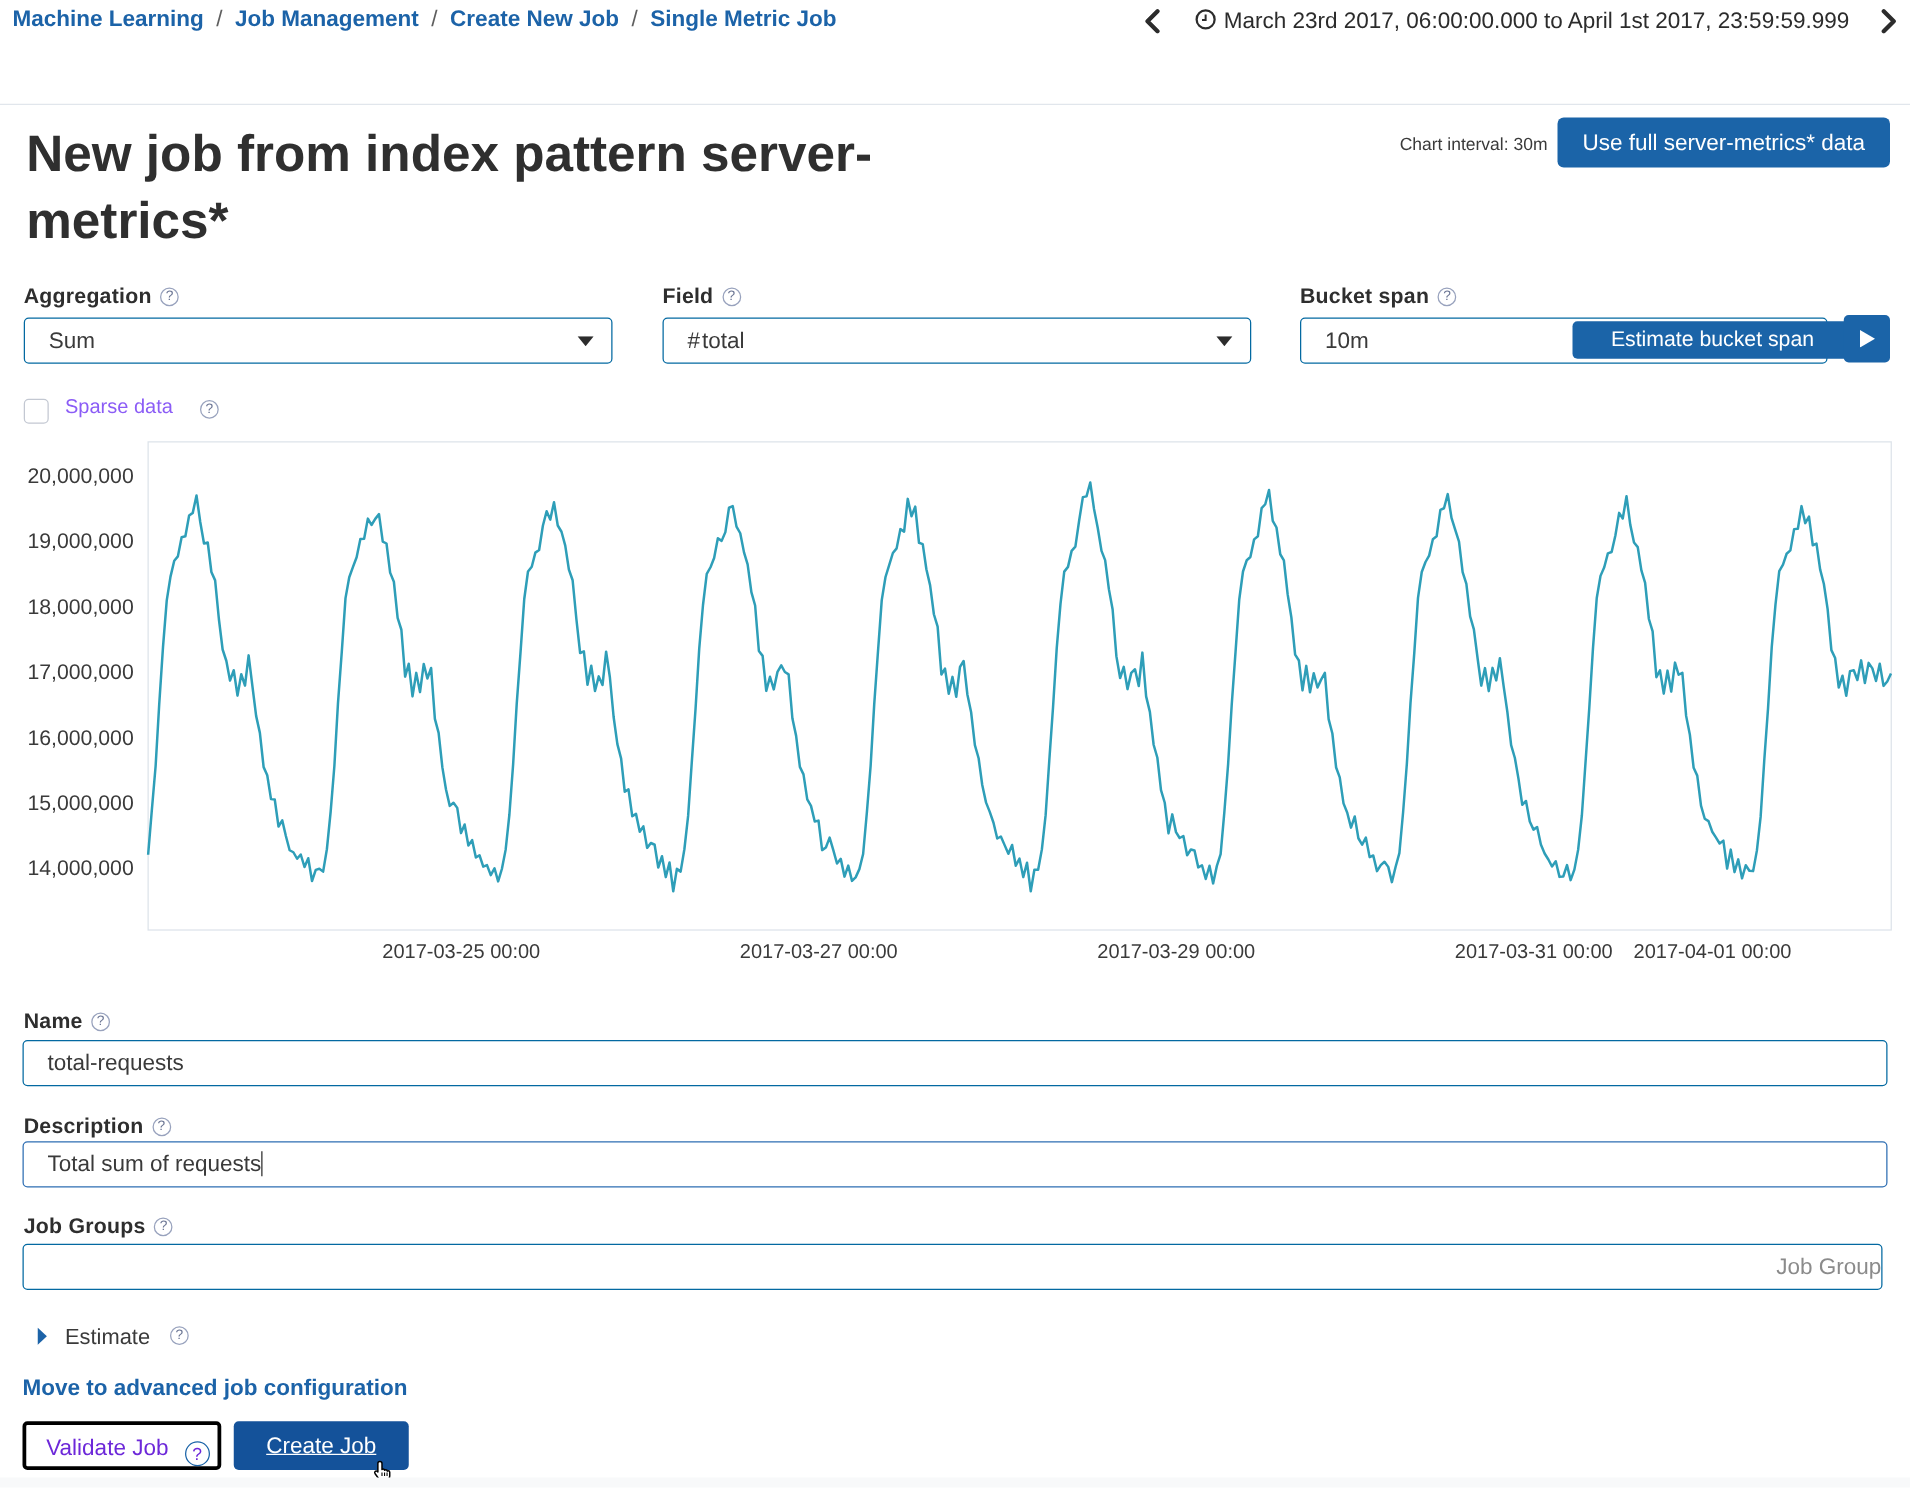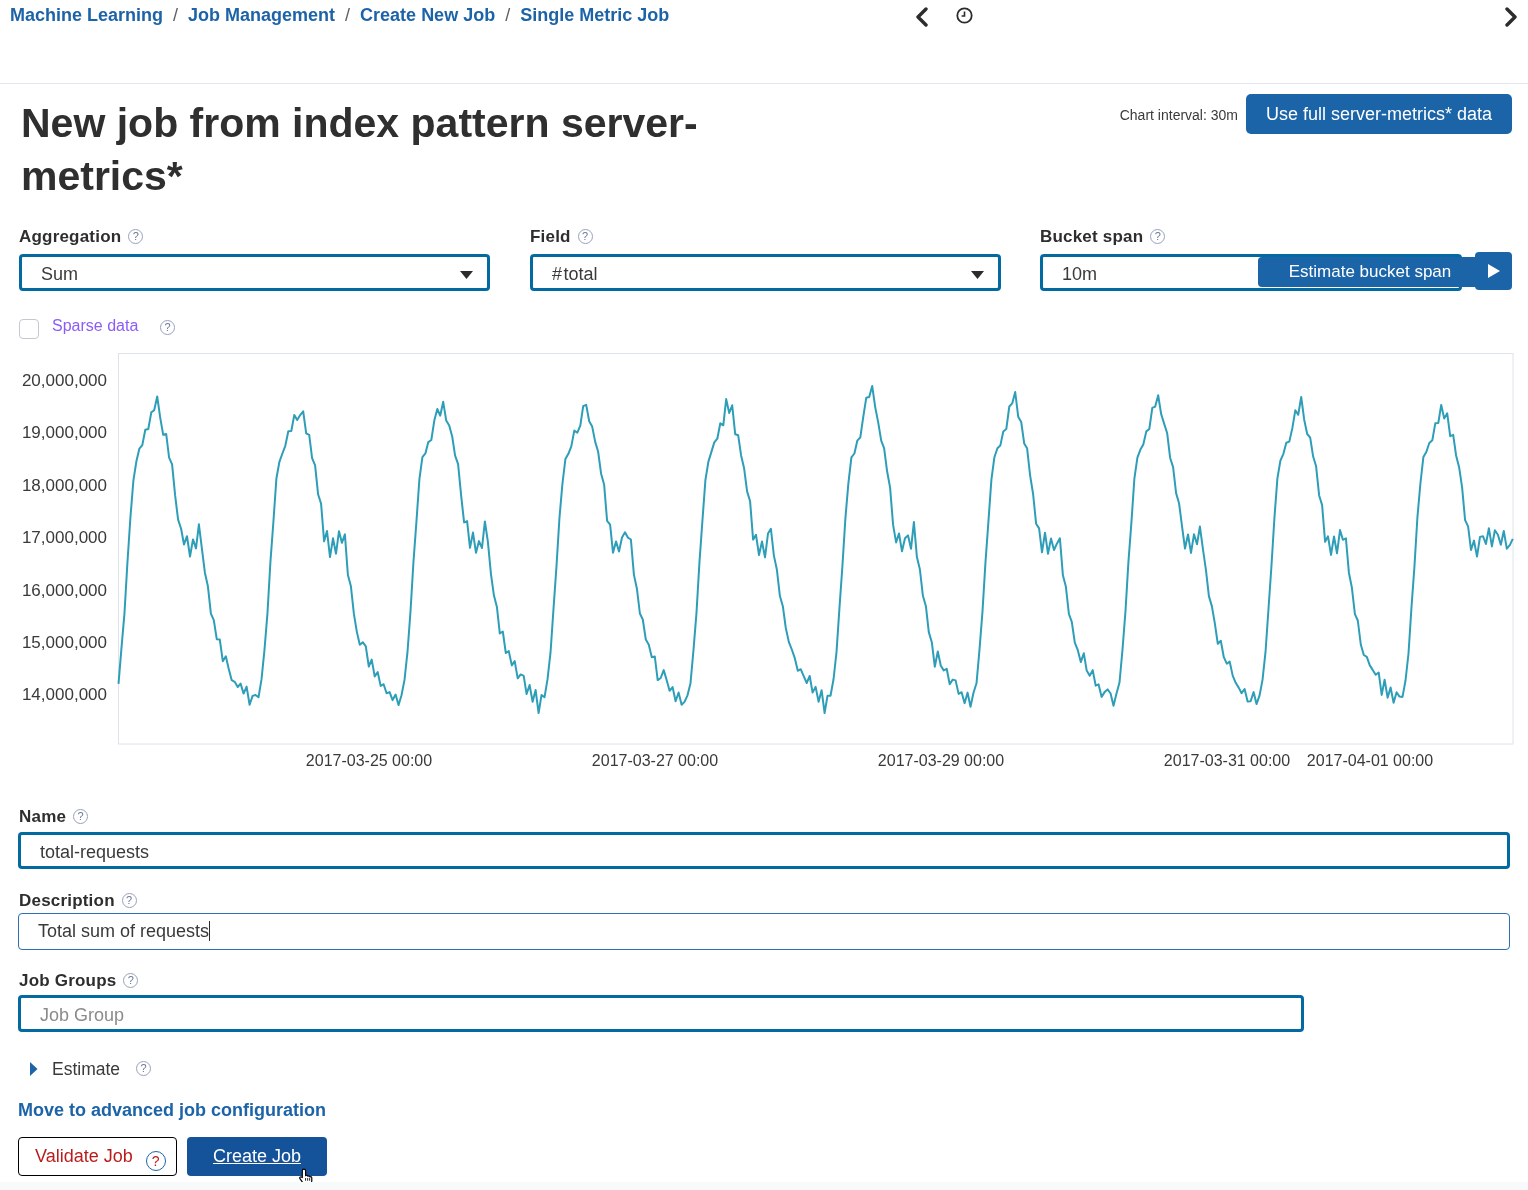--- a/index.html
+++ b/index.html
@@ -7,40 +7,41 @@
 body { position:relative; overflow:hidden; color:#3a3a3a; }
 a { color:#1c63a8; text-decoration:none;font-weight:bold; }
 .abs { position:absolute; }
 .lbl { font-weight:700; font-size:17px; color:#2e2e2e; letter-spacing:0.2px; }
 .help {
   display:inline-block; width:15px; height:15px; border:1px solid #98a2bd; border-radius:50%;
   color:#6d7795; font-size:11px; line-height:13px; text-align:center; vertical-align:2px;
   font-weight:400; margin-left:7px;
 }
 .input {
-  border:3px solid #0369a1; border-radius:4px; background:#fff; height:37px;
+  border:1px solid #0369a1; border-radius:4px; background:#fff; height:37px;
   font-size:18px; color:#3a3a3a; line-height:35px; padding-left:19px;
 }
 .btn-blue { background:#1b64a8; color:#fff; border:none; border-radius:4px; font-family:"Liberation Sans",sans-serif; }
 </style>
 </head>
 <body>
 
 <div class="abs" style="left:10px; top:5px; font-size:18px;">
   <a>Machine Learning</a><span style="color:#5f5f5f;">&nbsp; / &nbsp;</span><a>Job Management</a><span style="color:#5f5f5f;">&nbsp; / &nbsp;</span><a>Create New Job</a><span style="color:#5f5f5f;">&nbsp; / &nbsp;</span><a>Single Metric Job</a>
 </div>
 
 <div class="abs" style="left:910px; top:4px; width:610px; height:28px;">
   <svg class="abs" style="left:4px; top:3px;" width="16" height="20" viewBox="0 0 16 20">
       <path d="M12 2 L4 10 L12 18" stroke="#2c2c2c" stroke-width="3.4" fill="none" stroke-linecap="round" stroke-linejoin="round"></path>
     </svg>
   <svg class="abs" style="left:46px; top:3px;" width="17" height="17" viewBox="0 0 17 17">
       <circle cx="8.5" cy="8.5" r="7.2" stroke="#2c2c2c" stroke-width="1.8" fill="none"></circle>
       <path d="M8.5 4.6 L8.5 9 L5.6 9" stroke="#2c2c2c" stroke-width="1.6" fill="none"></path>
     </svg>
+  <span class="abs" style="left:69px; top:2px; font-size:18px; color:#2c2c2c;">March 23rd 2017, 06:00:00.000 to April 1st 2017, 23:59:59.999</span>
   <svg class="abs" style="left:593px; top:3px;" width="16" height="20" viewBox="0 0 16 20">
       <path d="M4 2 L12 10 L4 18" stroke="#2c2c2c" stroke-width="3.4" fill="none" stroke-linecap="round" stroke-linejoin="round"></path>
     </svg>
 </div>
 
 <div class="abs" style="left:0; top:83px; width:1528px; height:1px; background:#e1e6ec;"></div>
 
 <div class="abs" style="left:21px; top:97px; width:700px; font-size:41px; line-height:52.5px; font-weight:700; color:#2f2f2f;">New job from index pattern server-metrics*</div>
 
 <div class="abs" style="right:290px; top:107px; font-size:14px; color:#3a3a3a;">Chart interval: 30m</div>
@@ -93,31 +94,31 @@
   <polyline fill="none" stroke="#2e9eb8" stroke-width="2" stroke-linejoin="round" points="118.5,683.8 121.5,647.7 124.5,612.8 127.4,563.0 130.4,517.7 133.4,480.3 136.4,461.3 139.4,448.6 142.3,445.1 145.3,429.8 148.3,429.0 151.3,412.4 154.2,410.3 157.2,396.4 160.2,417.6 163.2,434.8 166.2,434.0 169.1,457.6 172.1,464.3 175.1,495.2 178.1,519.6 181.1,528.8 184.0,544.5 187.0,536.2 190.0,556.5 193.0,539.4 196.0,548.4 198.9,524.3 201.9,548.7 204.9,572.7 207.9,586.3 210.9,613.7 213.8,620.2 216.8,639.3 219.8,639.6 222.8,661.2 225.8,656.3 228.7,668.8 231.7,680.2 234.7,681.8 237.7,687.0 240.6,683.6 243.6,693.6 246.6,686.6 249.6,704.8 252.6,695.9 255.5,695.0 258.5,697.3 261.5,679.4 264.5,649.6 267.5,612.8 270.4,562.3 273.4,521.8 276.4,478.5 279.4,461.8 282.4,453.5 285.3,445.8 288.3,431.2 291.3,431.0 294.3,414.9 297.2,420.0 300.2,415.1 303.2,411.3 306.2,433.3 309.2,434.8 312.1,458.1 315.1,465.4 318.1,494.3 321.1,503.8 324.1,541.3 327.0,531.0 330.0,557.1 333.0,538.3 336.0,553.7 339.0,531.2 341.9,542.8 344.9,534.4 347.9,575.1 350.9,586.3 353.9,613.9 356.8,631.6 359.8,644.7 362.8,642.2 365.8,646.3 368.8,666.5 371.7,659.6 374.7,676.4 377.7,672.1 380.7,686.0 383.6,684.2 386.6,693.3 389.6,692.1 392.6,700.1 395.6,694.6 398.5,705.1 401.5,695.2 404.5,679.9 407.5,651.8 410.5,611.5 413.4,562.7 416.4,522.1 419.4,479.2 422.4,457.2 425.4,453.4 428.3,442.1 431.3,440.0 434.3,420.6 437.3,409.0 440.2,415.7 443.2,401.8 446.2,420.4 449.2,425.4 452.2,436.5 455.1,455.6 458.1,464.2 461.1,495.2 464.1,522.4 467.1,521.1 470.0,547.8 473.0,532.6 476.0,552.8 479.0,541.1 482.0,548.0 484.9,521.4 487.9,541.8 490.9,573.6 493.9,595.3 496.9,606.9 499.8,633.4 502.8,631.5 505.8,653.0 508.8,651.1 511.8,665.4 514.7,661.1 517.7,678.3 520.7,674.4 523.7,675.8 526.6,694.0 529.6,685.0 532.6,701.7 535.6,690.0 538.6,713.0 541.5,695.1 544.5,697.3 547.5,679.4 550.5,652.7 553.5,608.7 556.4,567.6 559.4,518.7 562.4,484.0 565.4,459.1 568.4,453.8 571.3,446.4 574.3,430.6 577.3,432.7 580.3,425.7 583.2,406.2 586.2,404.9 589.2,421.3 592.2,426.6 595.2,441.9 598.1,451.5 601.1,473.7 604.1,484.4 607.1,520.8 610.1,524.7 613.0,552.7 616.0,541.4 619.0,551.5 622.0,537.5 625.0,532.3 627.9,537.6 630.9,539.5 633.9,574.6 636.9,588.7 639.9,613.5 642.8,619.5 645.8,639.5 648.8,644.7 651.8,657.2 654.8,656.5 657.7,680.1 660.7,678.0 663.7,670.1 666.7,680.3 669.6,690.8 672.6,687.1 675.6,701.3 678.6,692.5 681.6,704.7 684.5,701.9 687.5,695.3 690.5,683.2 693.5,649.9 696.5,612.7 699.4,563.1 702.4,521.0 705.4,480.1 708.4,461.6 711.4,451.9 714.3,442.4 717.3,438.7 720.3,423.3 723.3,425.3 726.2,399.1 729.2,413.0 732.2,405.3 735.2,434.2 738.2,435.3 741.1,455.4 744.1,468.3 747.1,491.4 750.1,501.3 753.1,539.6 756.0,534.9 759.0,555.0 762.0,541.5 765.0,557.4 768.0,533.5 770.9,528.8 773.9,555.6 776.9,569.8 779.9,596.1 782.9,606.6 785.8,628.0 788.8,641.9 791.8,649.5 794.8,658.2 797.8,670.8 800.7,669.2 803.7,676.1 806.7,683.0 809.7,676.0 812.6,692.6 815.6,686.9 818.6,701.7 821.6,690.2 824.6,713.0 827.5,695.8 830.5,695.8 833.5,679.5 836.5,652.1 839.5,607.4 842.4,566.2 845.4,518.3 848.4,483.1 851.4,457.3 854.4,453.5 857.3,440.7 860.3,437.3 863.3,416.6 866.3,397.7 869.2,397.1 872.2,386.0 875.2,407.1 878.2,422.4 881.2,440.7 884.1,448.1 887.1,471.3 890.1,487.6 893.1,524.9 896.1,542.4 899.0,533.5 902.0,551.3 905.0,538.3 908.0,535.4 911.0,548.8 913.9,522.1 916.9,557.1 919.9,569.5 922.9,595.8 925.9,606.2 928.8,632.1 931.8,642.2 934.8,666.7 937.8,651.5 940.8,665.7 943.7,670.4 946.7,668.8 949.7,684.2 952.7,679.6 955.6,680.4 958.6,693.9 961.6,692.2 964.6,703.2 967.6,692.6 970.5,706.7 973.5,692.7 976.5,683.3 979.5,649.5 982.5,611.3 985.4,563.4 988.4,521.9 991.4,479.6 994.4,457.2 997.4,448.2 1000.3,445.6 1003.3,431.5 1006.3,429.0 1009.3,406.5 1012.2,403.4 1015.2,392.0 1018.2,416.7 1021.2,422.0 1024.2,443.4 1027.1,448.3 1030.1,475.3 1033.1,494.0 1036.1,523.7 1039.1,528.4 1042.0,552.3 1045.0,532.7 1048.0,553.8 1051.0,538.6 1054.0,550.0 1056.9,543.7 1059.9,538.3 1062.9,575.3 1065.9,586.8 1068.9,614.0 1071.8,621.9 1074.8,642.7 1077.8,650.2 1080.8,662.1 1083.8,653.2 1086.7,670.6 1089.7,675.7 1092.7,670.1 1095.7,685.7 1098.6,684.4 1101.6,696.9 1104.6,692.1 1107.6,689.4 1110.6,693.5 1113.5,705.7 1116.5,693.4 1119.5,682.5 1122.5,649.6 1125.5,610.8 1128.4,562.4 1131.4,522.7 1134.4,478.3 1137.4,457.6 1140.4,449.6 1143.3,444.5 1146.3,431.4 1149.3,429.0 1152.3,407.9 1155.2,406.6 1158.2,395.3 1161.2,414.3 1164.2,423.9 1167.2,433.3 1170.1,457.7 1173.1,467.1 1176.1,493.1 1179.1,503.5 1182.1,526.8 1185.0,548.5 1188.0,534.5 1191.0,552.9 1194.0,534.3 1197.0,544.3 1199.9,526.6 1202.9,548.9 1205.9,569.6 1208.9,596.1 1211.9,606.4 1214.8,623.1 1217.8,643.8 1220.8,640.8 1223.8,657.2 1226.8,663.7 1229.7,661.6 1232.7,675.6 1235.7,682.8 1238.7,687.6 1241.6,693.2 1244.6,689.0 1247.6,701.5 1250.6,701.2 1253.6,692.1 1256.5,704.1 1259.5,695.7 1262.5,679.9 1265.5,652.2 1268.5,608.7 1271.4,566.8 1274.4,518.3 1277.4,478.4 1280.4,460.7 1283.4,453.8 1286.3,442.7 1289.3,441.6 1292.3,428.4 1295.3,410.3 1298.2,414.8 1301.2,397.0 1304.2,419.7 1307.2,434.0 1310.2,437.7 1313.1,456.3 1316.1,466.3 1319.1,495.2 1322.1,505.1 1325.1,541.8 1328.0,536.3 1331.0,554.9 1334.0,536.5 1337.0,553.3 1340.0,530.1 1342.9,539.8 1345.9,538.3 1348.9,572.7 1351.9,587.8 1354.9,614.2 1357.8,620.5 1360.8,644.5 1363.8,655.0 1366.8,656.9 1369.8,665.4 1372.7,669.9 1375.7,674.8 1378.7,672.5 1381.7,694.9 1384.6,679.7 1387.6,697.7 1390.6,687.5 1393.6,702.7 1396.6,692.2 1399.5,696.6 1402.5,696.9 1405.5,680.5 1408.5,653.5 1411.5,607.0 1414.4,567.1 1417.4,517.5 1420.4,483.5 1423.4,456.9 1426.4,451.7 1429.3,443.0 1432.3,440.3 1435.3,423.3 1438.3,423.0 1441.2,404.9 1444.2,418.5 1447.2,413.3 1450.2,436.2 1453.2,434.9 1456.1,455.5 1459.1,467.2 1462.1,487.3 1465.1,520.1 1468.1,526.4 1471.0,550.0 1474.0,540.6 1477.0,556.6 1480.0,536.9 1483.0,536.2 1485.9,544.0 1488.9,528.3 1491.9,546.4 1494.9,530.3 1497.9,534.7 1500.8,544.8 1503.8,531.0 1506.8,548.7 1509.8,545.2 1512.8,538.8"></polyline>
 </svg>
 
 <div class="abs lbl" style="left:19px; top:807px;">Name<span class="help">?</span></div>
 <div class="abs input" style="left:18px; top:832px; width:1492px;">total-requests</div>
 
 <div class="abs lbl" style="left:19px; top:891px;">Description<span class="help">?</span></div>
 <div class="abs input" style="left:18px; top:913px; width:1492px; border:1px solid #2e6eb3;">Total sum of requests<span style="display:inline-block;width:1px;height:20px;background:#2c2c2c;vertical-align:-4px;"></span></div>
 
 <div class="abs lbl" style="left:19px; top:971px;">Job Groups<span class="help">?</span></div>
-<div class="abs input" style="left:18px; top:995px; width:1286px; color:#8b8b8b;">Job Group</div>
+<div class="abs input" style="left:18px; top:995px; width:1488px; color:#8b8b8b;text-align:right;">Job Group</div>
 
 <svg class="abs" style="left:30px; top:1062px;" width="7.5" height="14" viewBox="0 0 7 13">
     <path d="M0 0 L7 6.5 L0 13 Z" fill="#1c63a8"></path>
   </svg>
 <div class="abs" style="left:52px; top:1059px; font-size:17.5px; color:#3a3a3a;">Estimate</div>
 <span class="abs help" style="left:136px; top:1061px; margin-left:0;">?</span>
 
 <a class="abs" style="left:18px; top:1100px; font-size:18px;text-align:center;">Move to advanced job configuration</a>
 
-<div class="abs" style="left:18px; top:1137px; width:159px; height:39px; border:1px solid #000000; border-radius:4px; color:#b91c1c; font-size:18px; line-height:37px; text-align:left; padding-left:16px;">Validate Job
+<div class="abs" style="left:18px; top:1137px; width:159px; height:39px; border:3px solid #000000; border-radius:4px; color:#6d28d9; font-size:18px; line-height:37px; text-align:left; padding-left:16px;">Validate Job
   <span style="display:inline-block; width:20px; height:20px; border:1.5px solid #1b64a8; border-radius:50%; font-size:14px; line-height:18px; text-align:center; vertical-align:-4px; margin-left:8px;">?</span>
 </div>
 <div class="abs btn-blue" style="left:187px; top:1137px; width:140px; height:39px; background:#14529a; font-size:18px; line-height:38px; text-align:center;"><span style="text-decoration:underline;">Create Job</span></div>
 
 <svg class="abs" style="left:299px; top:1168px;" width="13.5" height="17" viewBox="0 0 17 21">
   <path d="M6.1 1.3 C5 1.3 4.15 2.15 4.15 3.25 L4.15 11.9 L3.7 11.45 C3 10.75 1.95 10.75 1.35 11.4 C0.8 12 0.85 12.9 1.4 13.6 L5.2 18.9 C5.8 19.7 6.7 20.2 7.6 20.2 L13.3 20.2 C14.7 20.2 16.1 18 16.1 15.6 L16.1 12.1 C16.1 11.3 15.5 10.7 14.7 10.7 C14.3 10.7 14 10.8 13.7 11 C13.55 10.25 12.9 9.7 12.1 9.7 C11.7 9.7 11.3 9.85 11 10.1 C10.8 9.4 10.15 8.9 9.4 8.9 C9 8.9 8.6 9.05 8.3 9.3 L8.3 3.25 C8.3 2.15 7.2 1.3 6.1 1.3 Z" fill="#fff" stroke="#000" stroke-width="1.5" stroke-linejoin="round"></path>
   <path d="M8.3 12.5 L8.3 15.8 M10.9 12.5 L10.9 15.8 M13.4 12.5 L13.4 15.8" stroke="#000" stroke-width="1.1" fill="none"></path>
 </svg>
 
 <div class="abs" style="left:0; top:1182px; width:1528px; height:8px; background:#f8f9fa;"></div>

